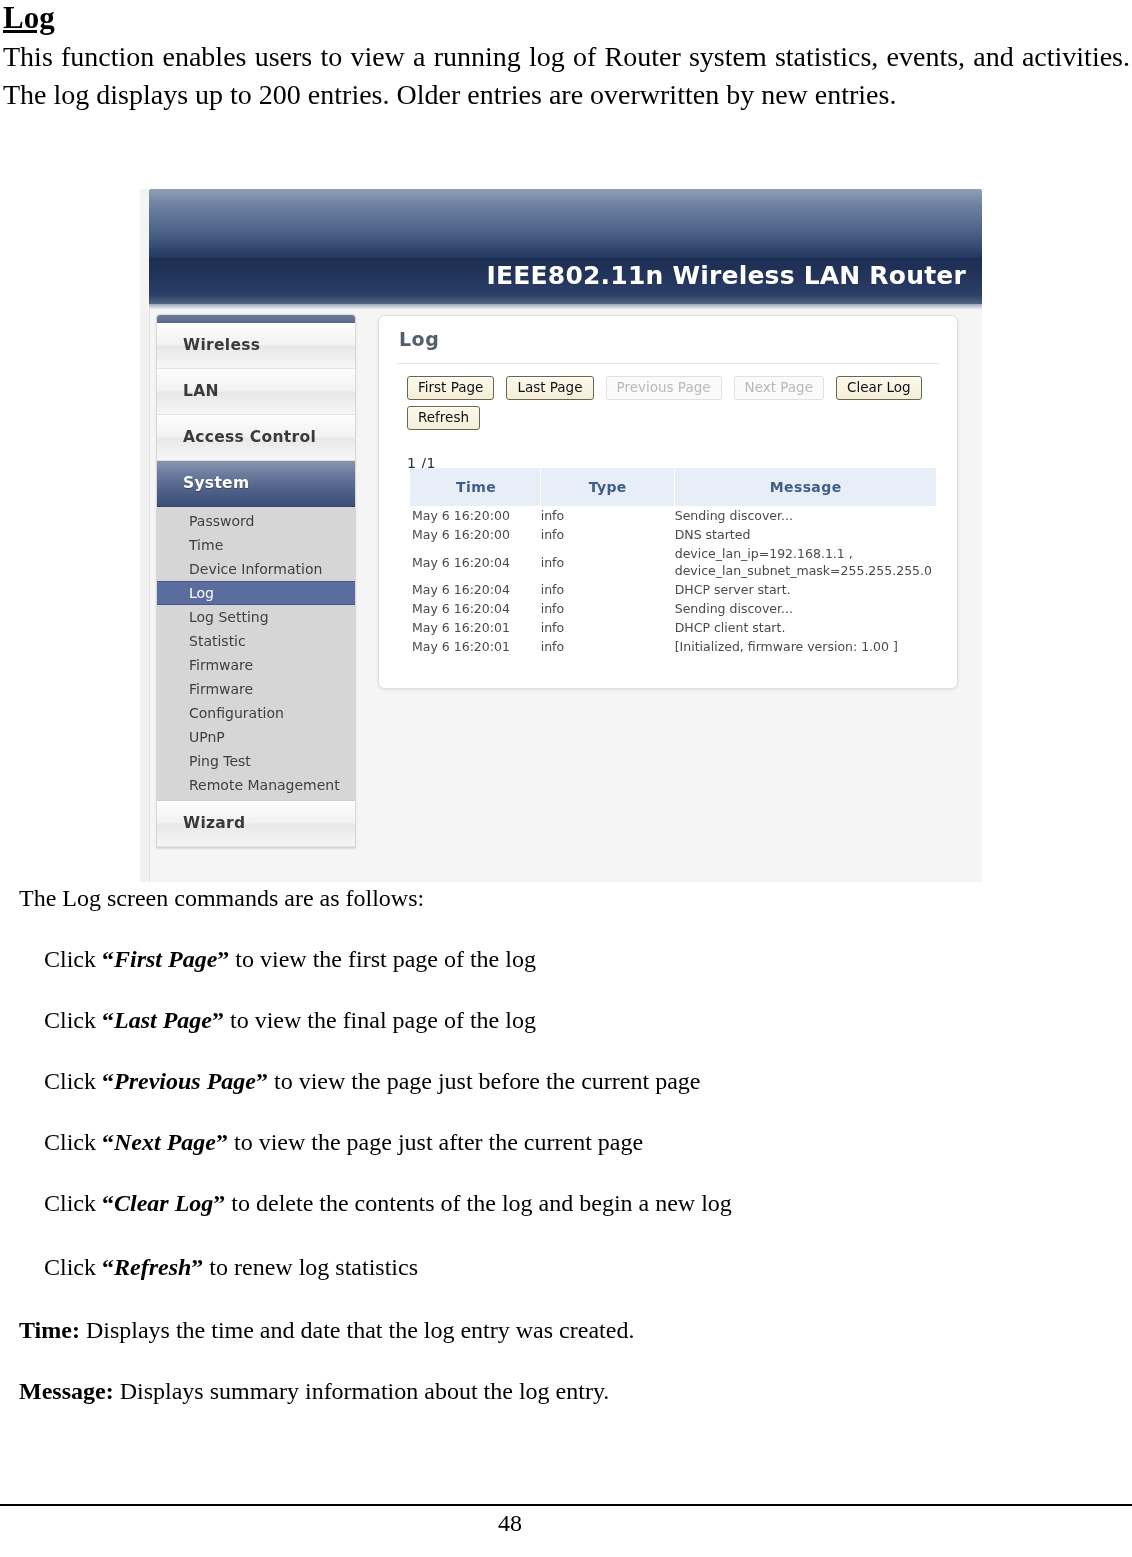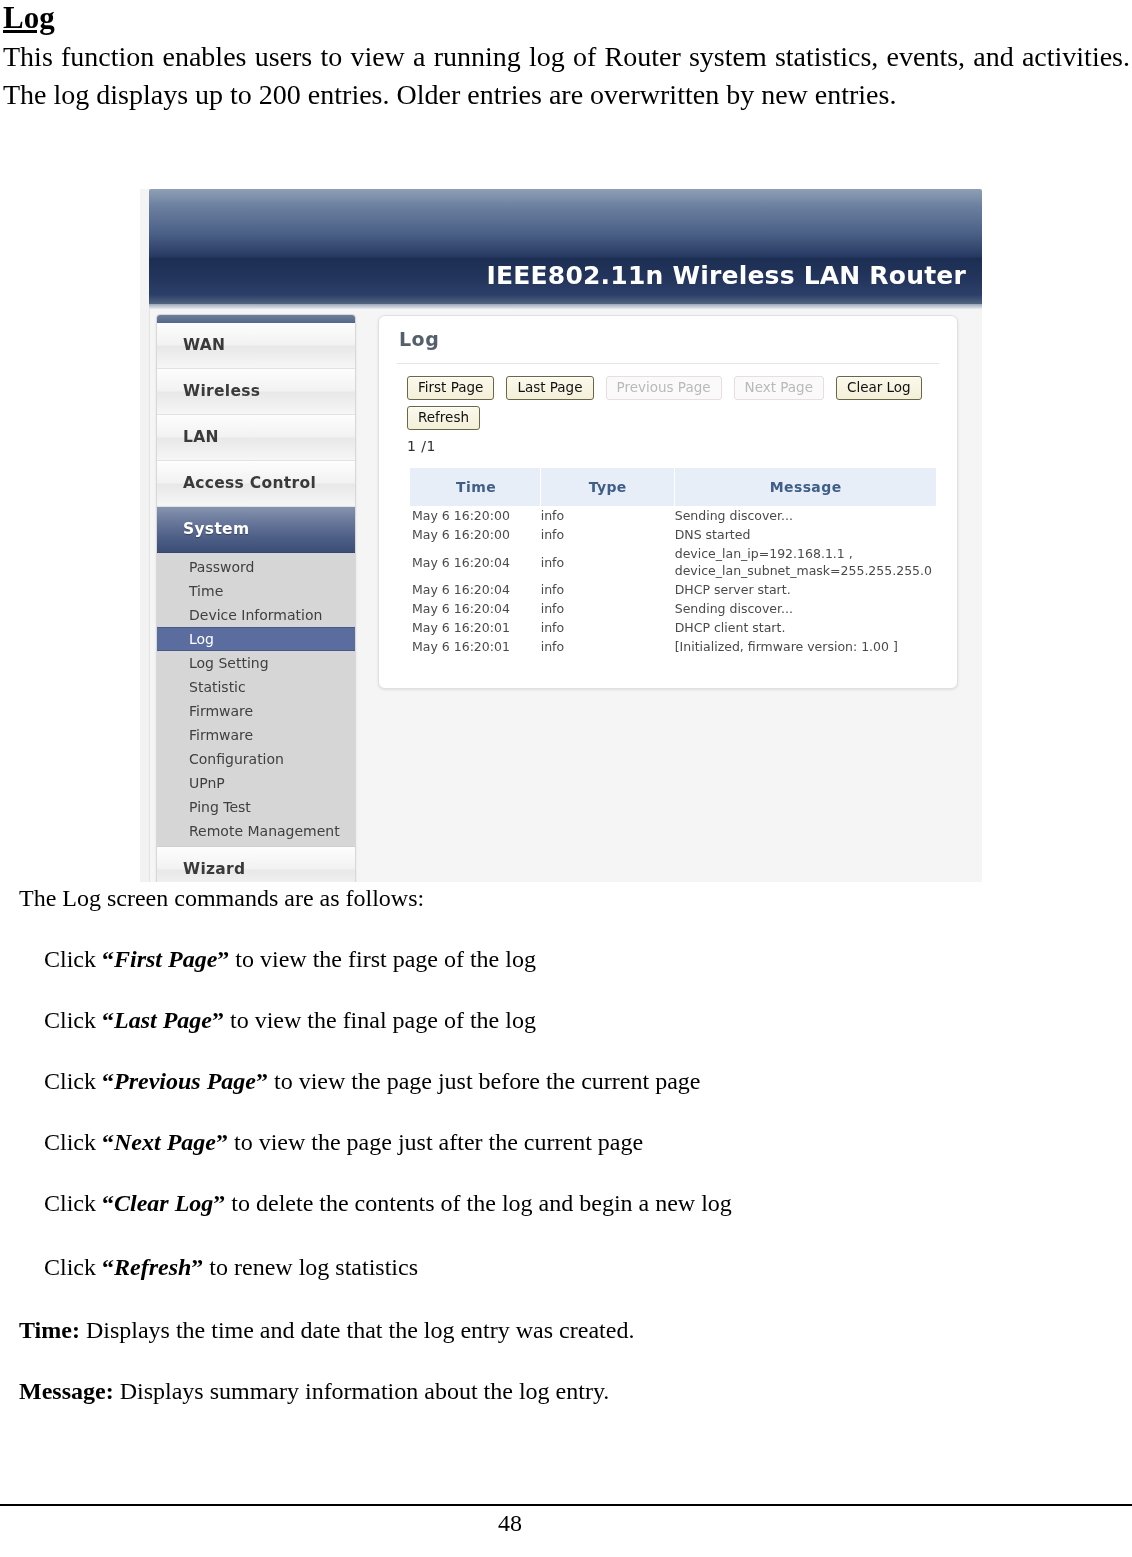--- a/index.html
+++ b/index.html
@@ -235,21 +235,21 @@
   }
   .btn.disabled {
     color: #b9b9b9;
     background: #fbfafa;
     border: 1px solid #e8dede;
     box-shadow: none;
   }
   .page-indicator {
     position: absolute;
     left: 28px;
-    top: 122px;
+    top: 139px;
     font-family: "DejaVu Sans", "Liberation Sans", sans-serif;
     font-size: 14px;
     color: #333333;
     letter-spacing: 0.5px;
   }
 
   
   .log-table {
     position: absolute;
     left: 31px;
@@ -315,23 +315,20 @@
     <div class="router-title">IEEE802.11n  Wireless LAN Router</div>
   </div>
 
   <div class="router-body">
     <div class="router-body-inner">
 
       <div class="sidebar">
         <div class="sidebar-topbar"></div>
 
         <div class="menu-item">
-          <span>WAN</span>
-        </div>
-        <div class="menu-item">
           <span>Wireless</span>
         </div>
         <div class="menu-item">
           <span>LAN</span>
         </div>
         <div class="menu-item">
           <span>Access Control</span>
         </div>
         <div class="menu-item active">
           <span>System</span>

